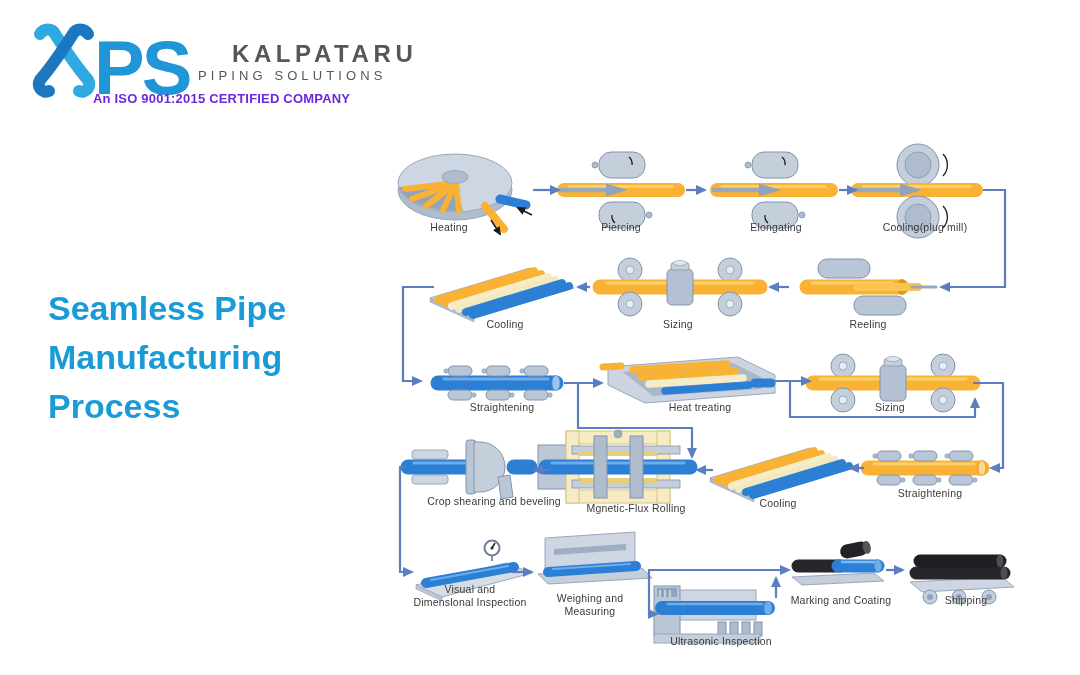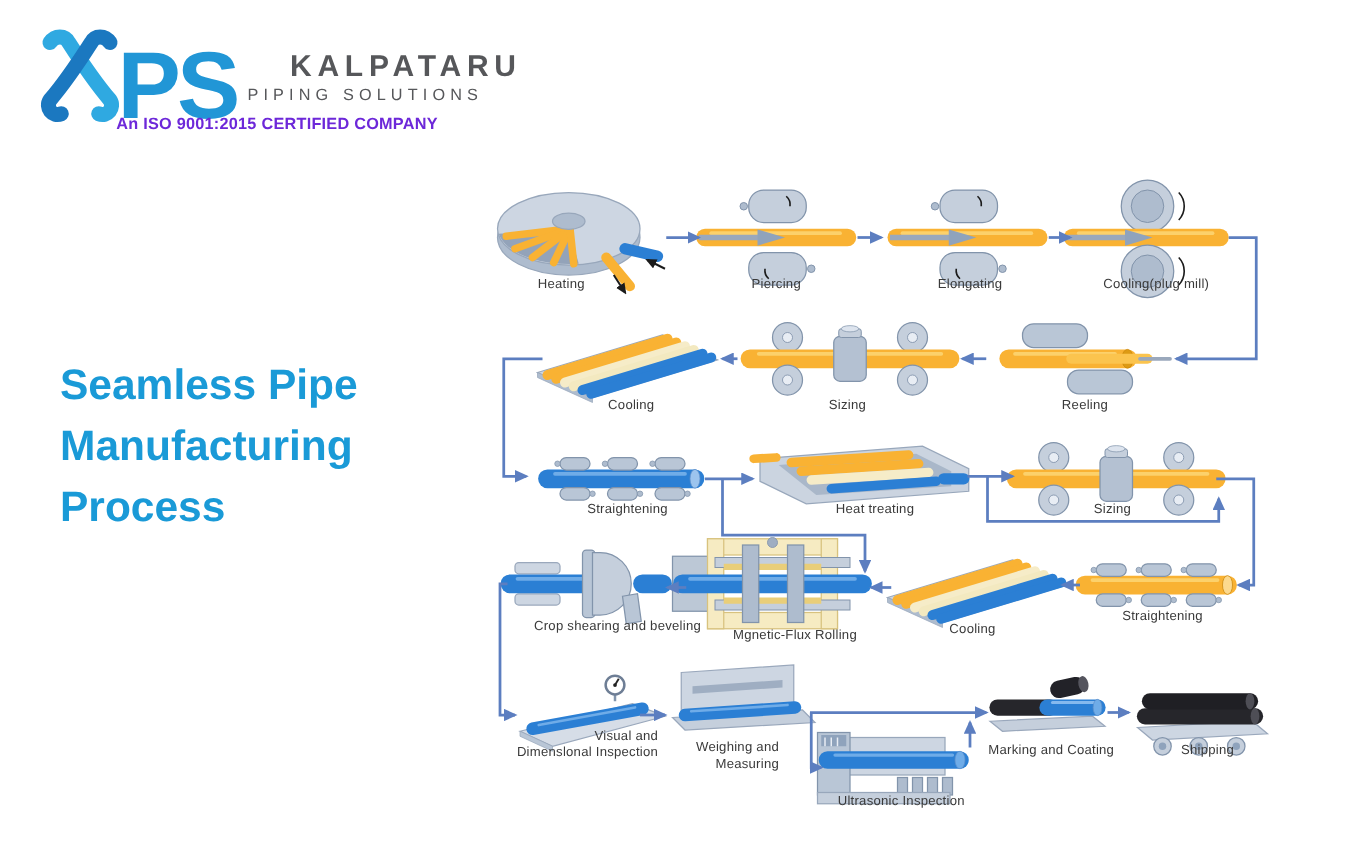--- a/index.html
+++ b/index.html
@@ -13,21 +13,21 @@
   .company-sub{position:absolute;left:198px;top:68px;font-size:13px;letter-spacing:4.1px;
                font-weight:500;color:#56575A;white-space:nowrap;}
   .cert-line{position:absolute;left:93px;top:91px;font-size:13px;font-weight:bold;
              color:#6d28d9;letter-spacing:0.2px;white-space:nowrap;}
   
   .page-title{position:absolute;left:48px;top:263px;font-size:34px;line-height:49px;
               font-weight:bold;color:#1A9AD7;white-space:pre-line;margin-top:21px;}
   
   .diagram-svg{position:absolute;left:0;top:0;width:1080px;height:675px;}
   .slabel{position:absolute;transform:translateX(-50%);font-size:10.5px;line-height:1.22;
-          color:#3A3A3A;text-align:right;white-space:pre-line;letter-spacing:0.2px;}
+          color:#3A3A3A;text-align:center;white-space:pre-line;letter-spacing:0.2px;}
 </style>
 </head>
 <body>
 
 <div class="canvas">
 
   <svg class="logo-mono" viewBox="0 0 190 84">
     <g>
       <path d="M16,12 C20,6 28,6 31,12 C40,26 52,44 64,58 C68,64 62,72 55,69" fill="none" stroke="#2FA9E1" stroke-width="12" stroke-linecap="round"></path>
       <path d="M64,12 C60,6 52,6 49,12 C40,26 28,44 16,58 C12,64 18,72 25,69" fill="none" stroke="#1B78C0" stroke-width="12" stroke-linecap="round"></path>

